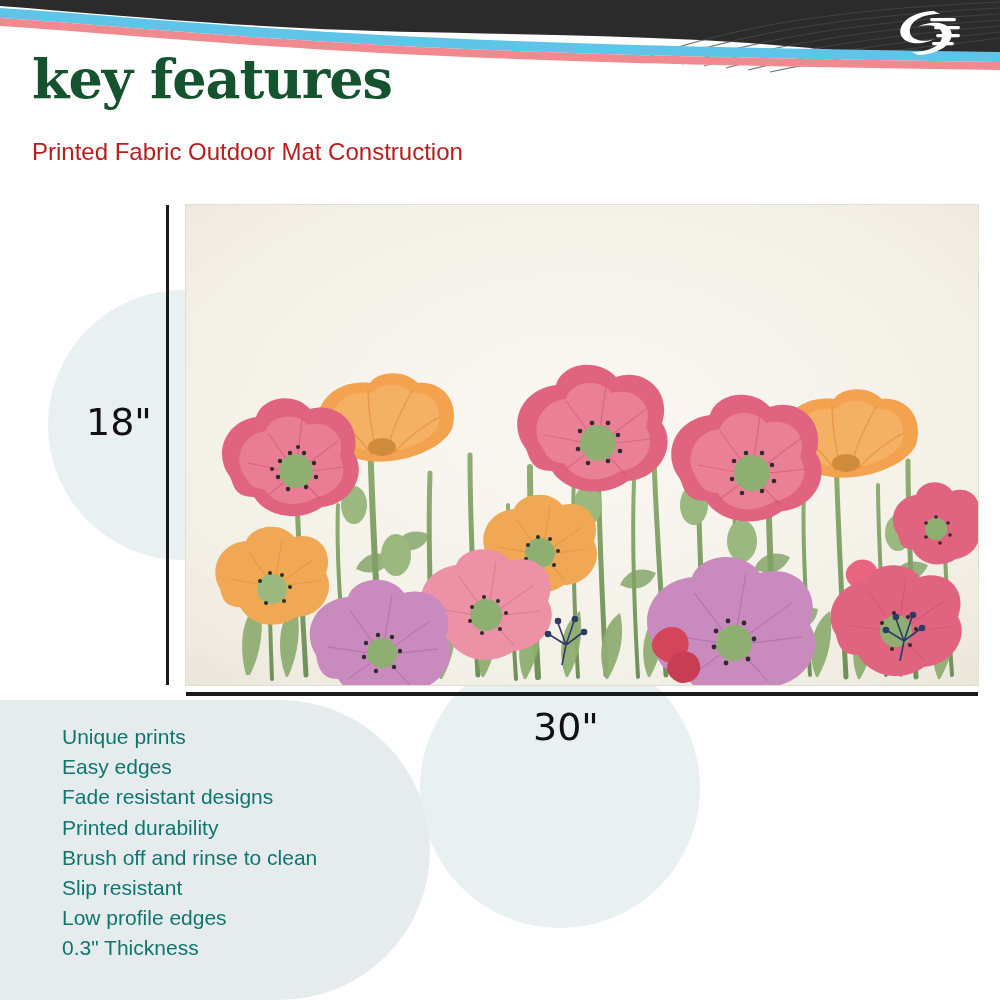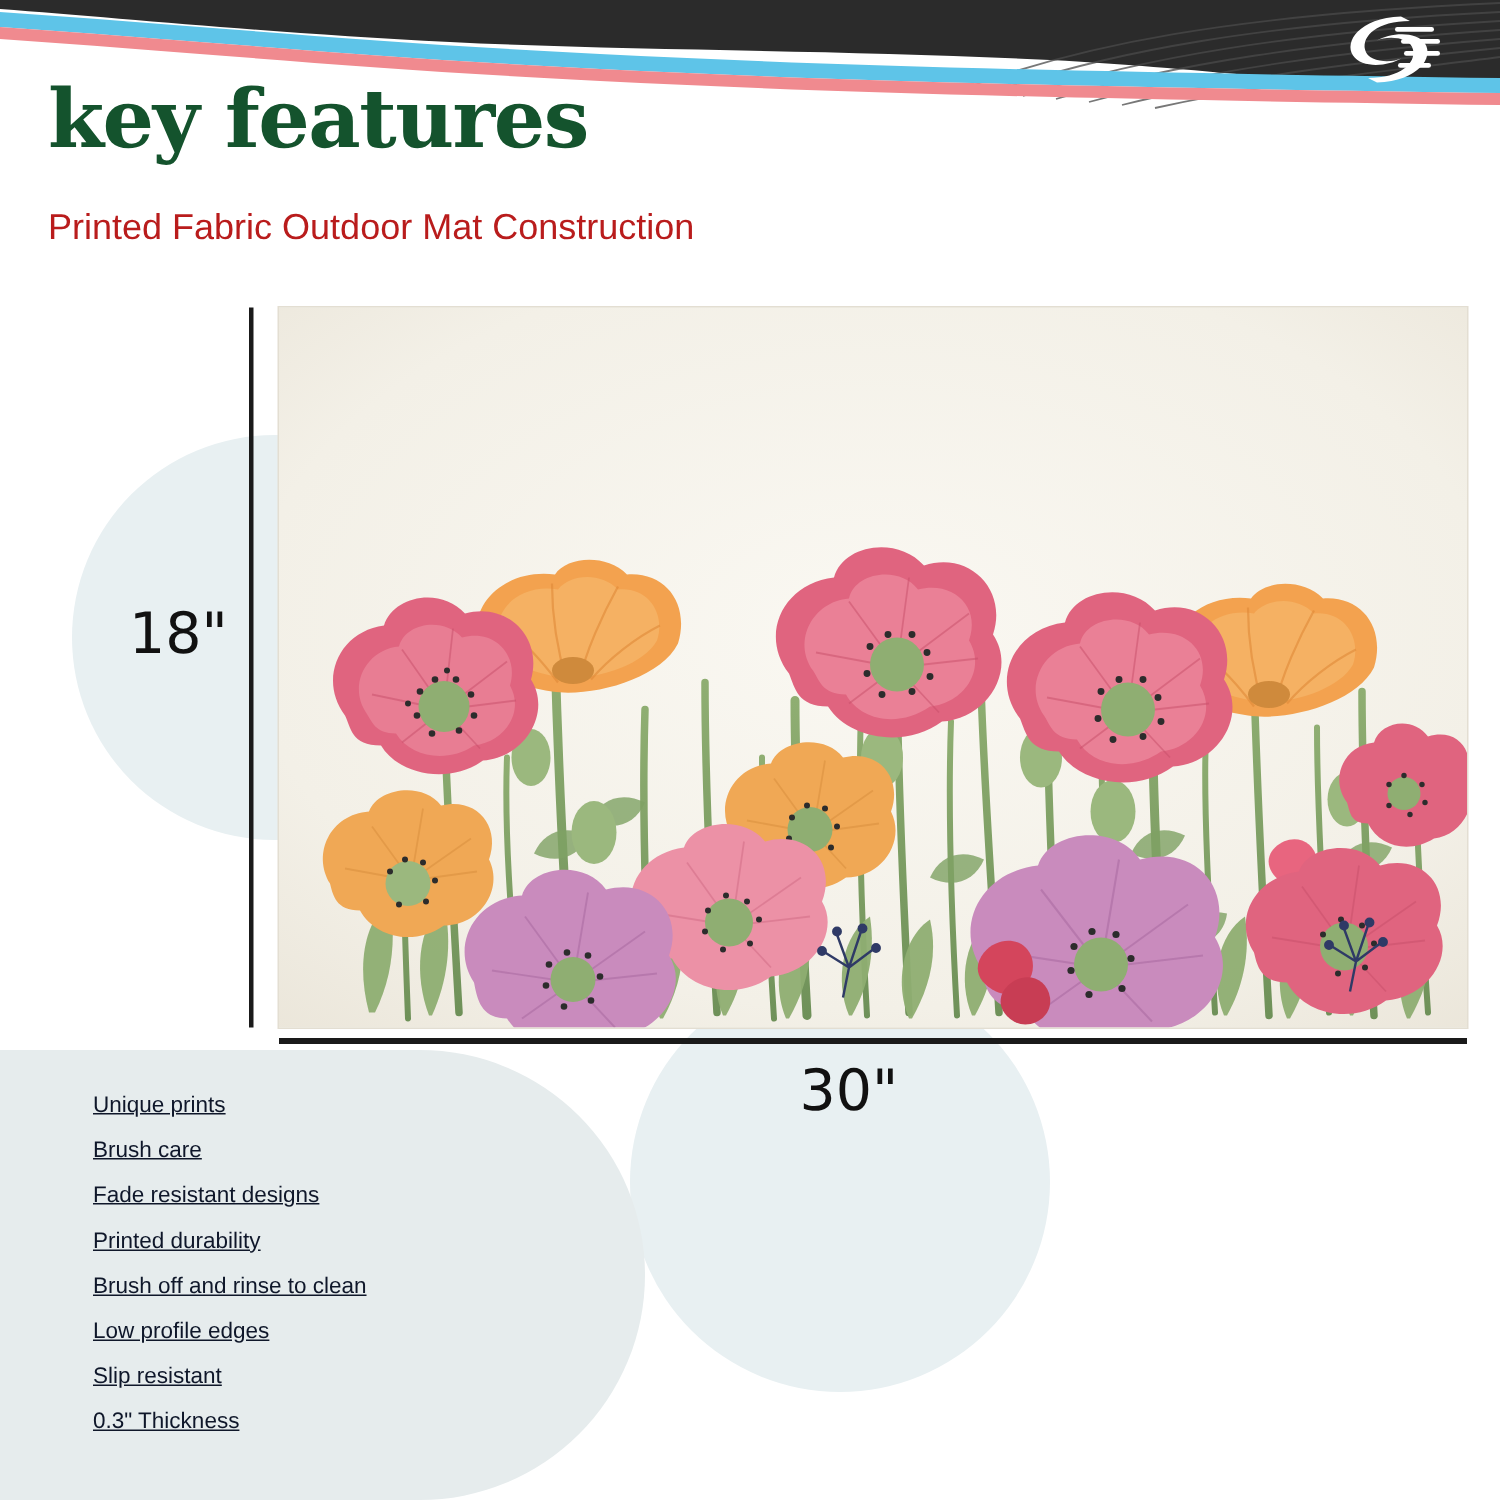--- a/index.html
+++ b/index.html
@@ -148,26 +148,25 @@
   .feature-list {
     position: absolute;
     left: 62px;
     top: 722px;
     z-index: 3;
     list-style: none;
     margin: 0;
     padding: 0;
   }
   .feature-list li {
-    font-size: 15px;
-    color: #0f172a;
+    font-size: 21px;
+    color: #0f766e;
     line-height: 30.2px;
     white-space: nowrap;
     font-family: "Liberation Sans", sans-serif;
-    text-decoration: underline;
   }
 </style>
 </head>
 <body>
 
 <div class="header-banner">
   <svg width="1000" height="78" viewBox="0 0 1000 78" xmlns="http://www.w3.org/2000/svg">
 
     <path d="M0,0 L1000,0 L1000,52 C900,62 820,46 700,40 C560,33 420,34 300,28 C180,22 80,12 0,6 Z" fill="#2b2b2b"></path>
 
@@ -557,20 +556,20 @@
       <circle cx="710" cy="412" r="2.5" fill="#2f3a66"></circle>
       <circle cx="727" cy="410" r="2.5" fill="#2f3a66"></circle>
       <circle cx="700" cy="425" r="2.5" fill="#2f3a66"></circle>
       <circle cx="736" cy="423" r="2.5" fill="#2f3a66"></circle>
     </g>
   </svg>
 </div>
 
 <ul class="feature-list">
   <li>Unique prints</li>
-  <li>Brush care</li>
+  <li>Easy edges</li>
   <li>Fade resistant designs</li>
   <li>Printed durability</li>
   <li>Brush off and rinse to clean</li>
+  <li>Slip resistant</li>
   <li>Low profile edges</li>
-  <li>Slip resistant</li>
   <li>0.3" Thickness</li>
 </ul>
 
 </body></html>

